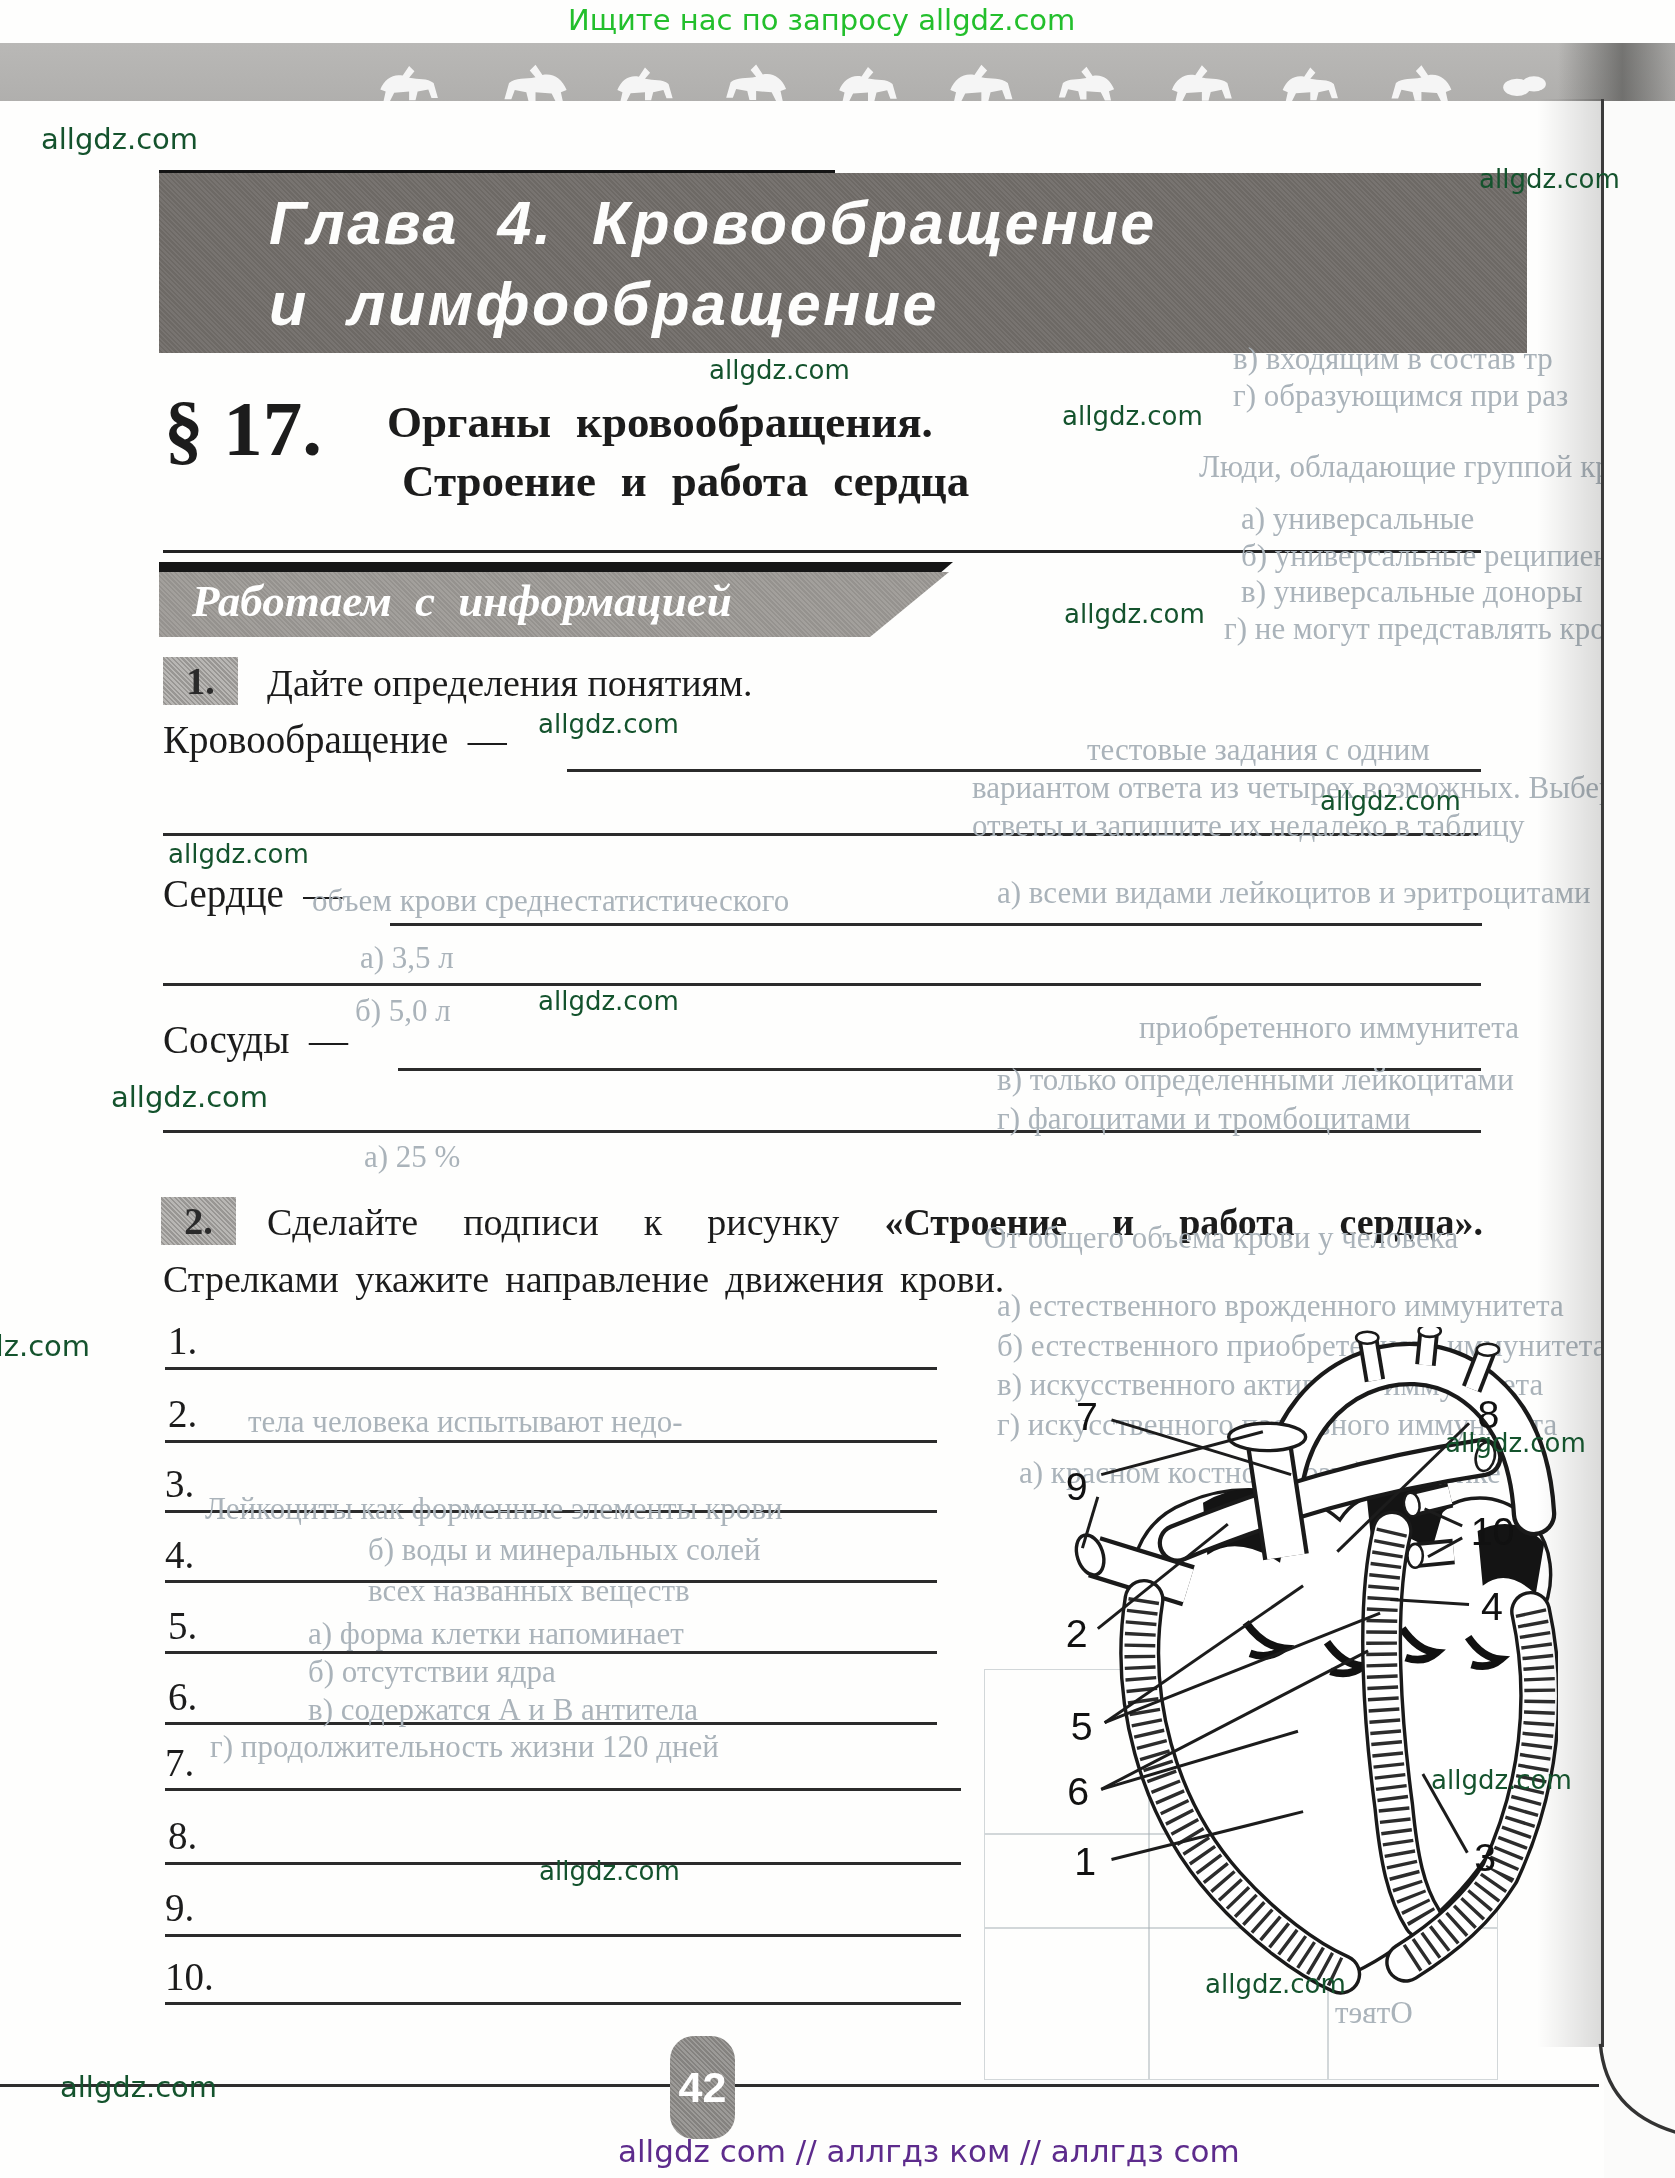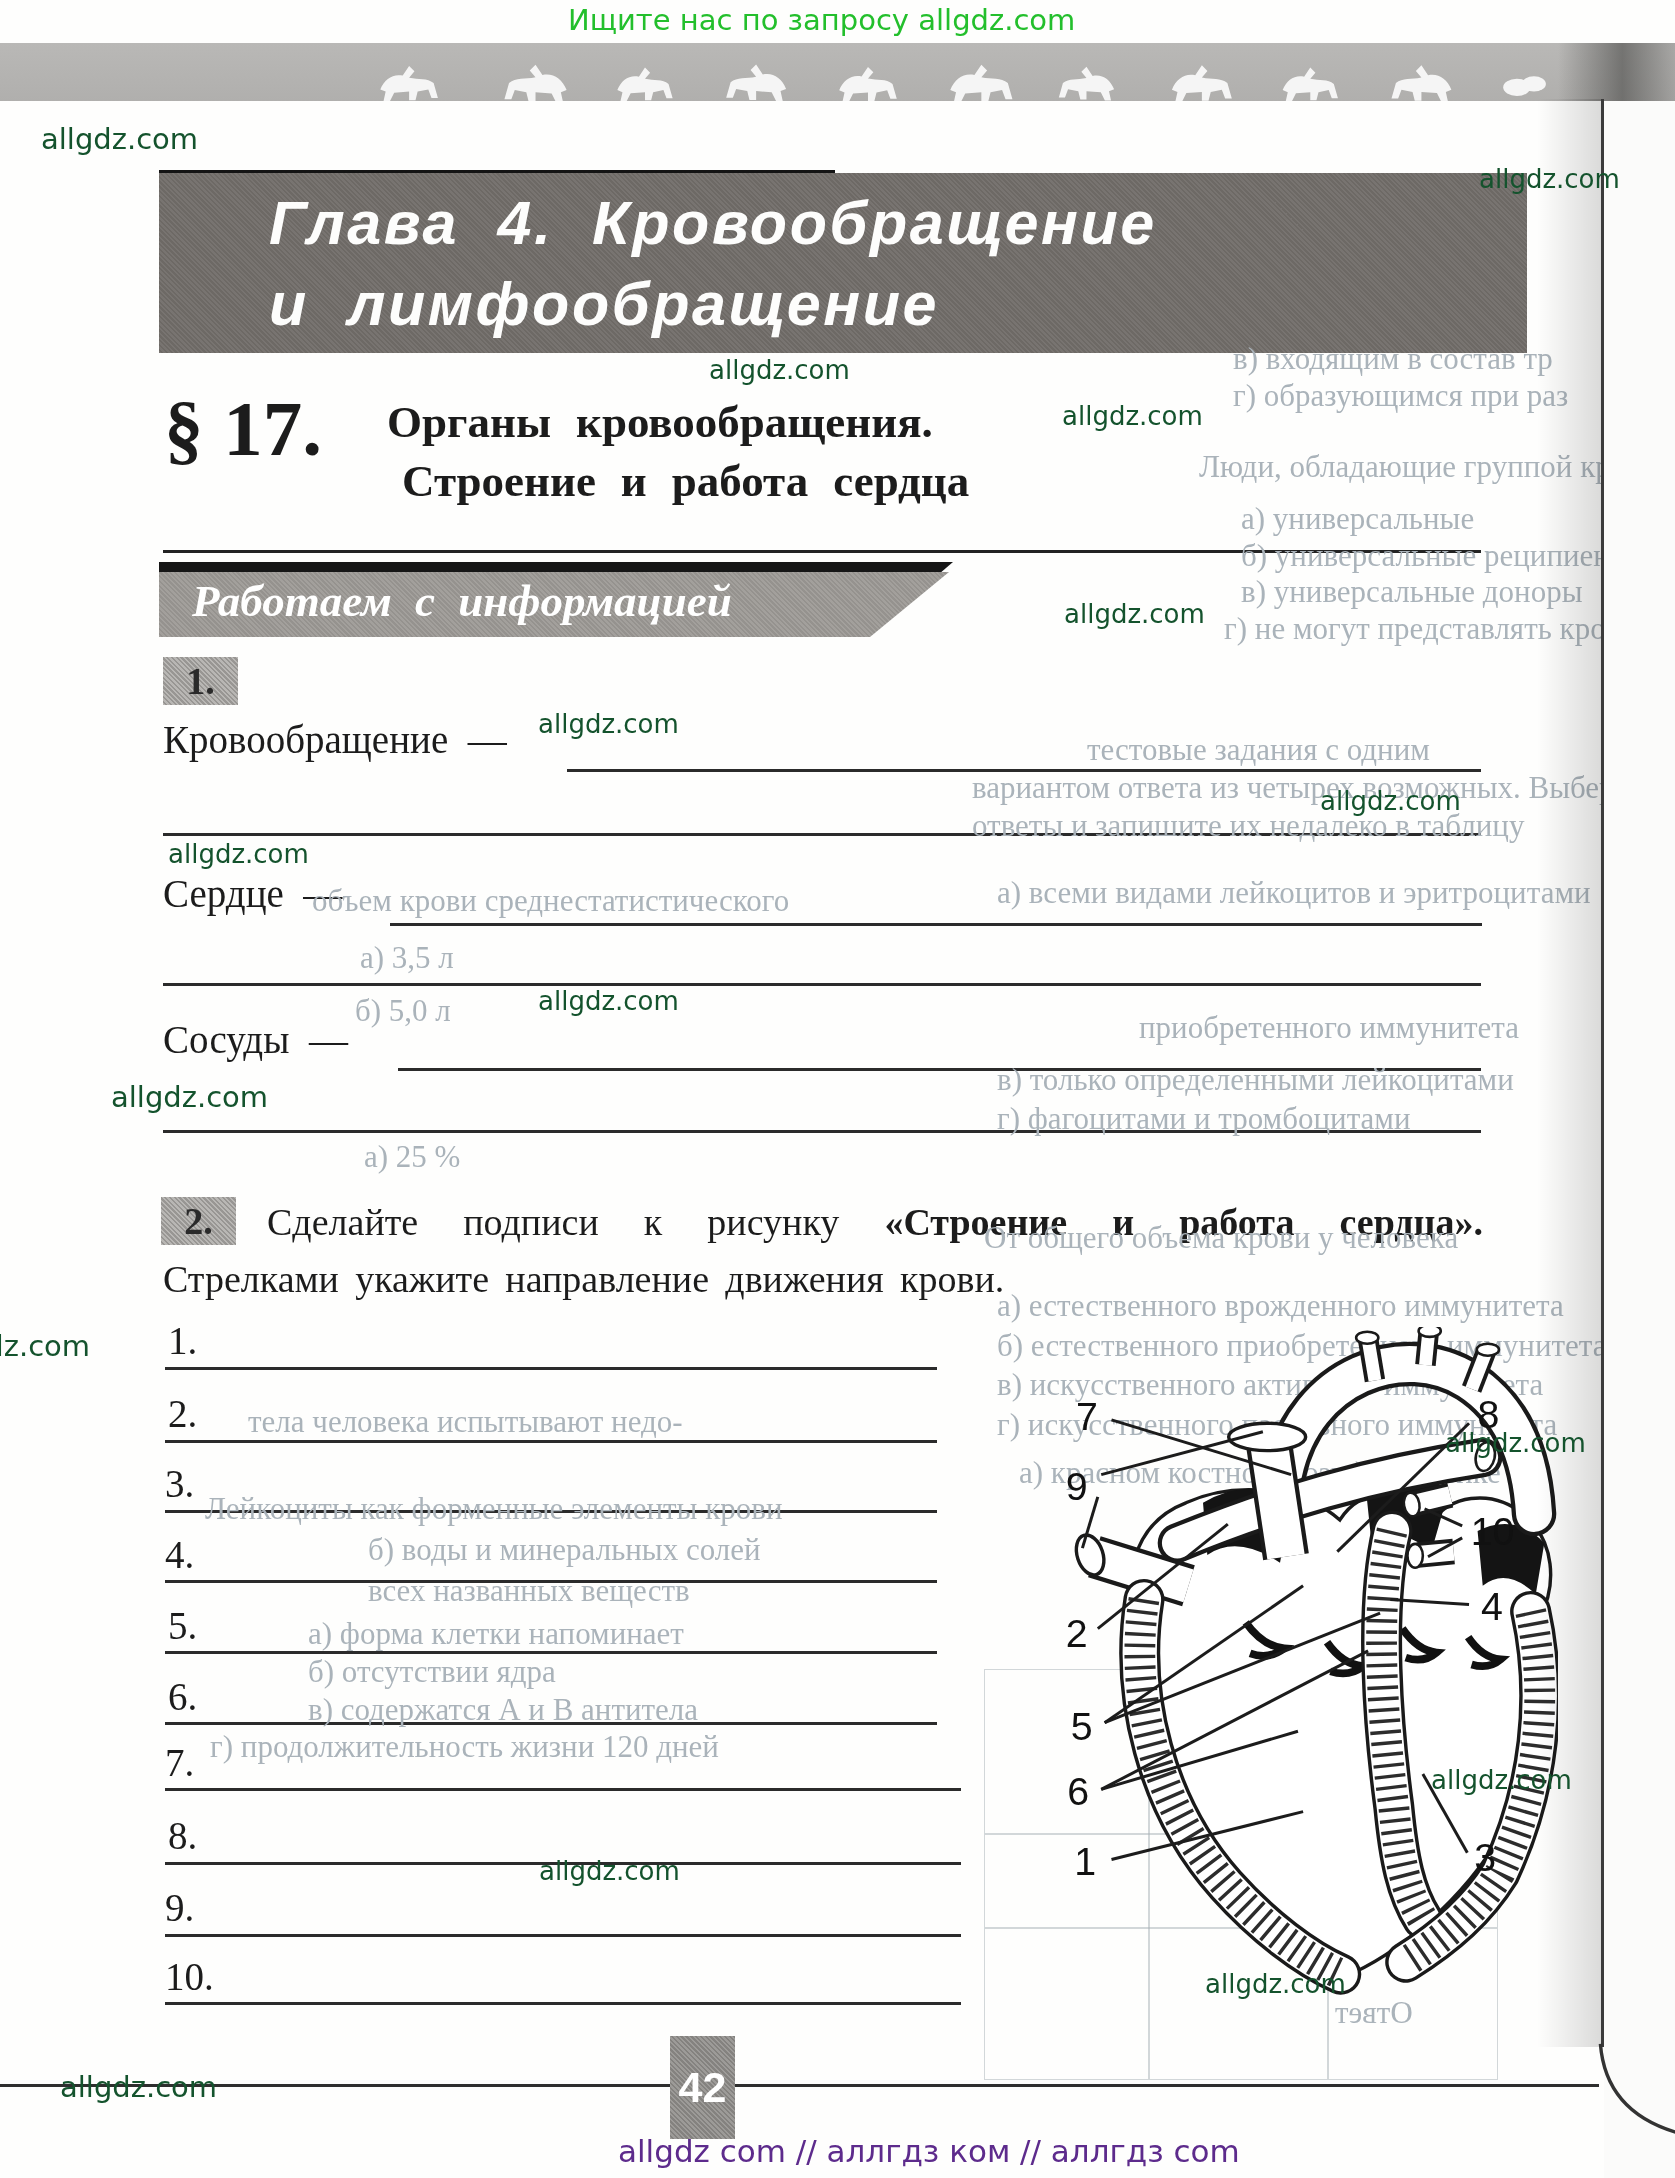--- a/index.html
+++ b/index.html
@@ -51,21 +51,21 @@
   .hlabel{font-family:"Liberation Sans",sans-serif;font-size:46px;fill:#111;}
   
   .pageedge-line{left:1601px;top:99px;width:3.4px;height:1948px;background:#3b3b3b;z-index:20;}
   .pageedge-shade{left:1537px;top:99px;width:64px;height:1948px;
                   background:linear-gradient(to right,rgba(0,0,0,0),rgba(0,0,0,.14));z-index:19;}
   .rightstrip{left:1604px;top:101px;width:71px;height:2078px;background:#fbfbfa;z-index:18;}
   .bottomline{left:0;top:2084px;width:1599px;height:3.4px;background:#2e2e2e;z-index:21;}
   .tab{left:670px;top:2036px;width:65px;height:103px;background:#8f8d8a;z-index:22;
        background-image:repeating-linear-gradient(45deg,rgba(255,255,255,.12) 0 1.7px,rgba(0,0,0,.08) 1.7px 3.4px);
        color:#fff;font-family:"Liberation Sans",sans-serif;font-weight:bold;font-size:43px;
-       text-align:center;line-height:103px;}
+       text-align:center;line-height:103px;border-radius:24px;}
   .promo-bottom{font-family:"DejaVu Sans",sans-serif;font-size:31px;color:#5d2b8c;white-space:nowrap;z-index:23;}
 </style>
 </head>
 <body>
 
 <div id="page">
 
   <div class="abs promo-top" style="left:568px;top:3.4px;">Ищите нас по запросу allgdz.com</div>
 
   <div class="abs band"></div>
@@ -100,20 +100,21 @@
   <div class="abs sectitle" style="left:387px;top:396px;">Органы кровообращения.</div>
   <div class="abs sectitle" style="left:402px;top:455px;">Строение и работа сердца</div>
   <div class="abs hr" style="left:163px;top:550px;width:1318px;"></div>
 
   <div class="abs banner-black"></div>
   <div class="abs banner-gray">
     <div class="banner-text">Работаем с информацией</div>
   </div>
 
   <div class="abs numbox" style="left:163px;top:657px;">1.</div>
+  <div class="abs prompt" style="left:267px;top:661px;">Дайте определения понятиям.</div>
 
   <div class="abs term" style="left:163px;top:717px;">
     <span>Кровообращение</span>&nbsp;&nbsp;<span>—</span>
   </div>
   <div class="abs wline" style="left:567px;top:769px;width:914px;"></div>
   <div class="abs wline" style="left:163px;top:833px;width:1318px;"></div>
 
   <div class="abs term" style="left:163px;top:871px;">
     <span>Сердце</span>&nbsp;&nbsp;<span>—</span>
   </div>

